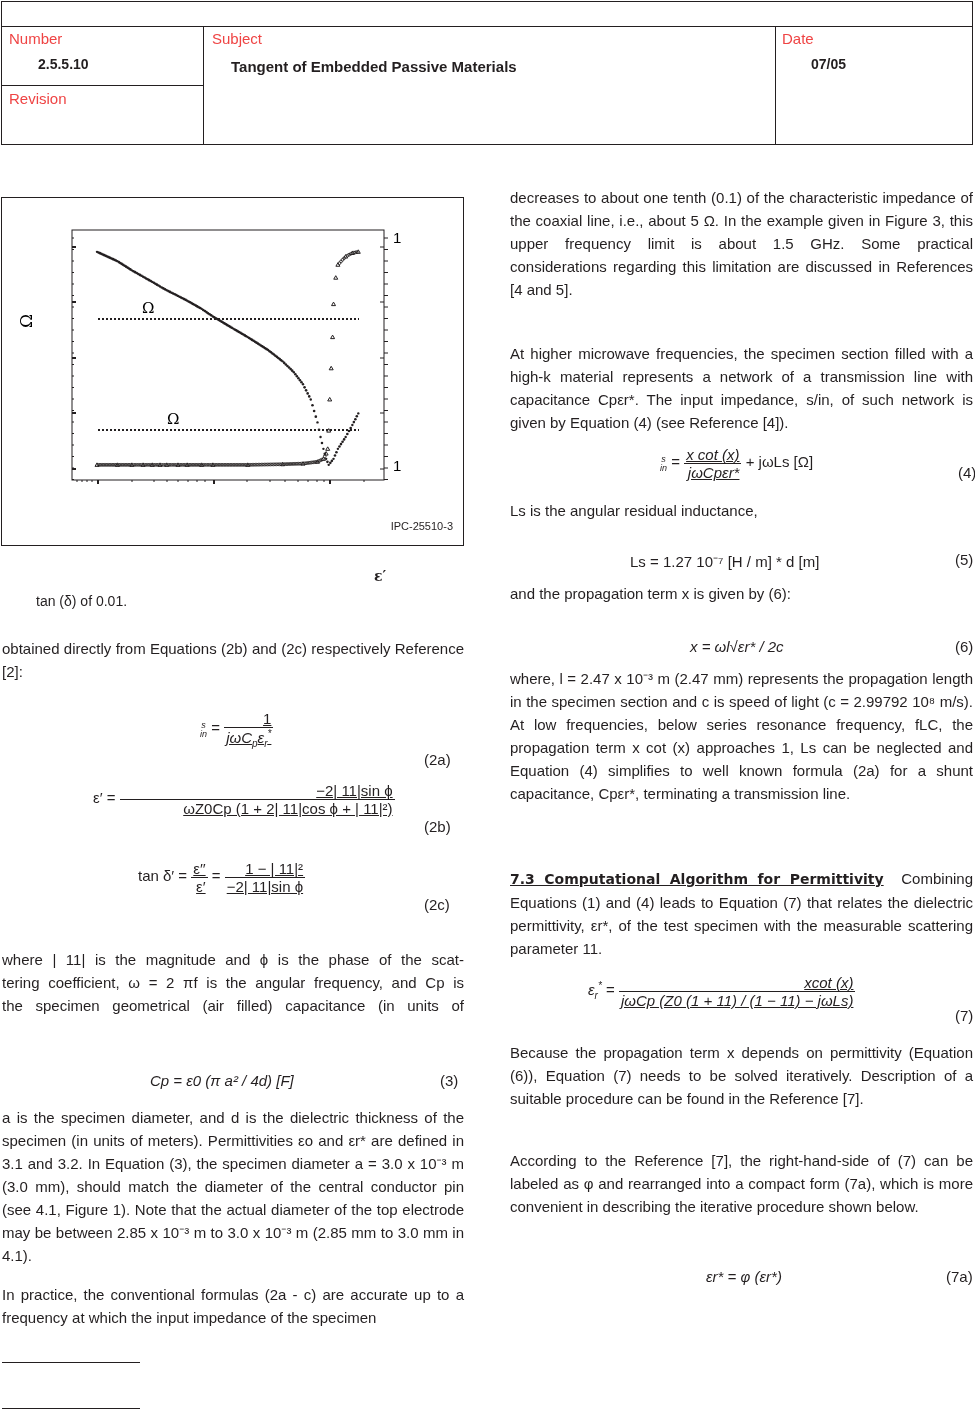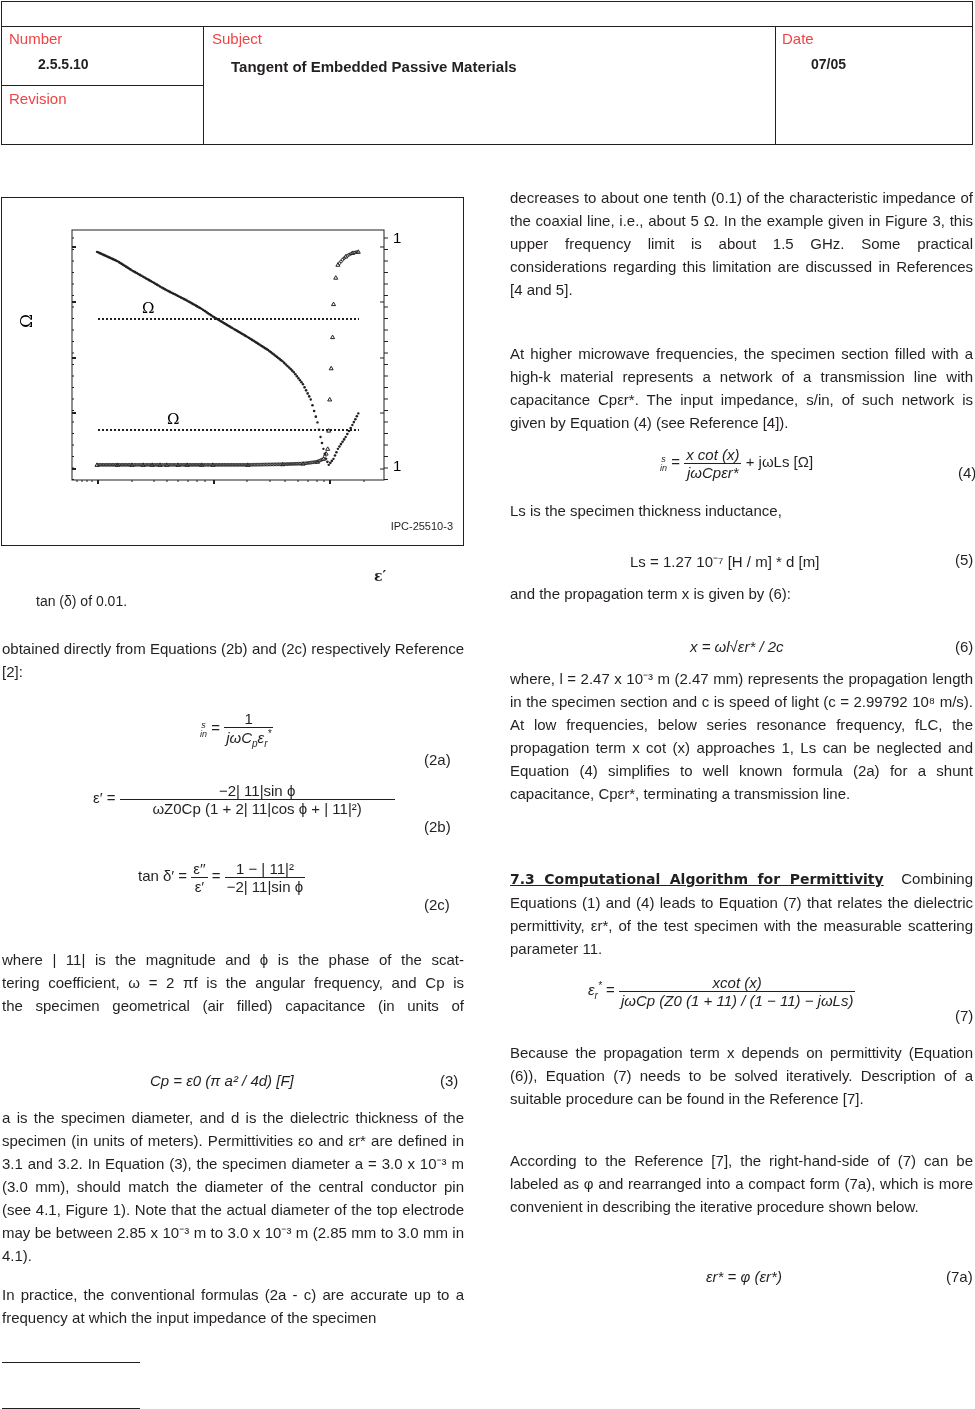--- a/index.html
+++ b/index.html
@@ -18,21 +18,21 @@
 
   .fig { position:absolute; left:1px; top:197px; width:463px; height:349px; border:1px solid #231f20; box-sizing:border-box; }
   .fig svg { position:absolute; left:0; top:0; }
   .figid { position:absolute; right:10px; top:322px; font-size:11px; }
 
   .col { position:absolute; font-size:15px; line-height:23px; text-align:justify; }
   .colL { left:2px; width:462px; }
   .colR { left:510px; width:463px; }
   .eq { position:absolute; font-size:15px; }
   .eqn { position:absolute; font-size:15px; }
-  .frac { display:inline-block; vertical-align:middle; text-align:center; }
+  .frac { display:inline-block; vertical-align:middle; text-align:right;text-decoration:underline; }
   .frac .nu { display:block; border-bottom:1px solid #231f20; padding:0 2px; }
   .frac .de { display:block; padding:0 2px; }
   sub, sup { font-size:10px; }
   .it { font-style:italic; }
   .b { font-weight:bold; }
   .rule { position:absolute; left:2px; width:138px; height:1px; background:#231f20; }
 </style>
 </head>
 <body>
 
@@ -543,21 +543,21 @@
 <div class="col colR" style="top:186px;">decreases to about one tenth (0.1) of the characteristic impedance of the coaxial line, i.e., about 5 Ω. In the example given in Figure 3, this upper frequency limit is about 1.5 GHz. Some practical considerations regarding this limitation are discussed in References [4 and 5].</div>
 <div class="col colR" style="top:342px;">At higher microwave frequencies, the specimen section filled with a high-k material represents a network of a transmission line with capacitance Cpεr*. The input impedance, s/in, of such network is given by Equation (4) (see Reference [4]).</div>
 
 <div class="eq" style="left:660px;top:446px;">
   <span style="font-size:9px;font-style:italic;display:inline-block;line-height:9px;vertical-align:middle;text-align:center;">s<br>in</span> =
   <span class="frac it"><span class="nu">x cot (x)</span><span class="de">jωCpεr*</span></span>
   <span>+ jωLs [Ω]</span>
 </div>
 <div class="eqn" style="left:958px;top:464px;">(4)</div>
 
-<div class="col colR" style="top:499px;">Ls is the specimen thickness inductance,</div>
+<div class="col colR" style="top:499px;">Ls is the angular residual inductance,</div>
 
 <div class="eq" style="left:630px;top:551px;">Ls = 1.27 10⁻⁷ [H / m] * d [m]</div>
 <div class="eqn" style="left:955px;top:551px;">(5)</div>
 
 <div class="col colR" style="top:582px;">and the propagation term x is given by (6):</div>
 
 <div class="eq it" style="left:690px;top:638px;">x = ωl√εr* / 2c</div>
 <div class="eqn" style="left:955px;top:638px;">(6)</div>
 
 <div class="col colR" style="top:667px;">where, l = 2.47 x 10⁻³ m (2.47 mm) represents the propagation length in the specimen section and c is speed of light (c = 2.99792 10⁸ m/s). At low frequencies, below series resonance frequency, fLC, the propagation term x cot (x) approaches 1, Ls can be neglected and Equation (4) simplifies to well known formula (2a) for a shunt capacitance, Cpεr*, terminating a transmission line.</div>

